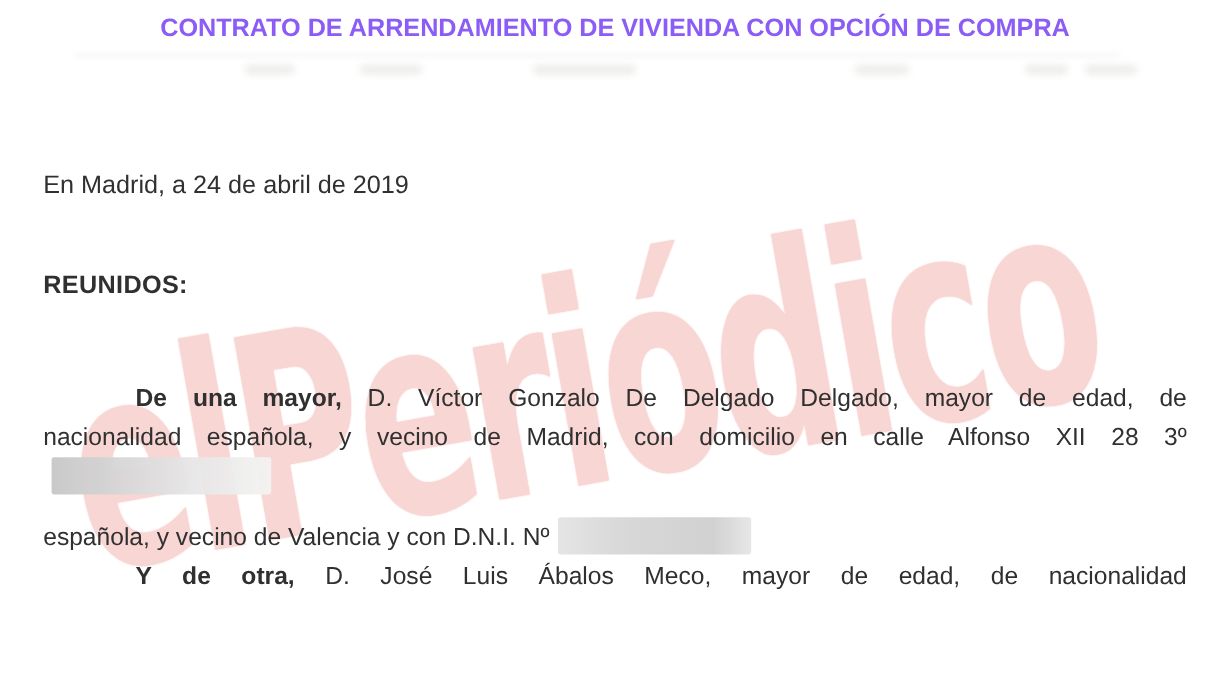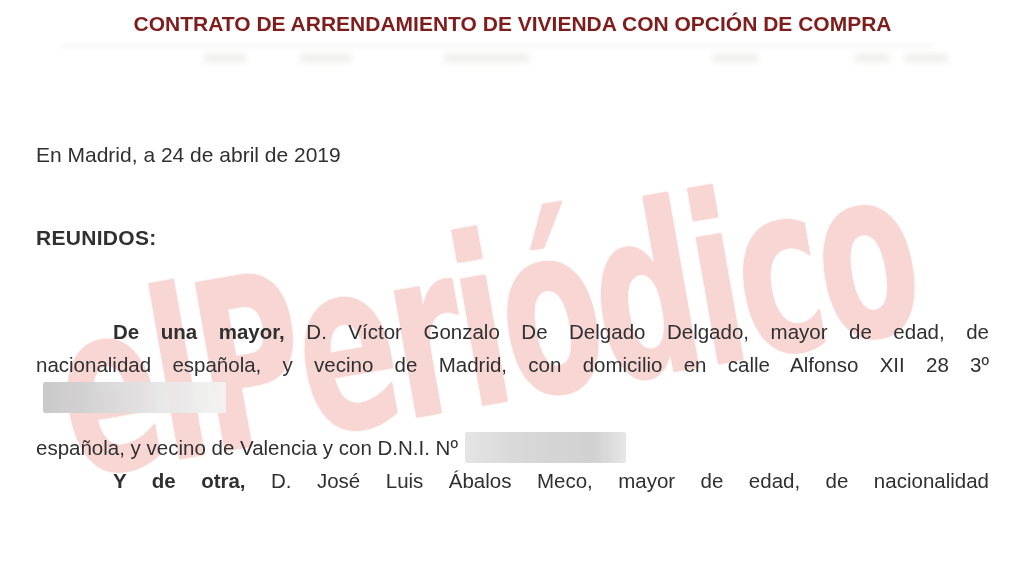--- a/index.html
+++ b/index.html
@@ -47,21 +47,21 @@
     z-index: 2;
     padding: 0 35px 0 36px;
   }
 
   .title {
     margin-top: 12px;
     text-align: center;
     font-size: 21px;
     font-weight: bold;
     line-height: 24px;
-    color: #7f1d1d;
+    color: #8b5cf6;
   }
 
   
   .ghost-line {
     position: relative;
     height: 22px;
     margin-top: 8px;
   }
   .ghost-streak {
     position: absolute;

